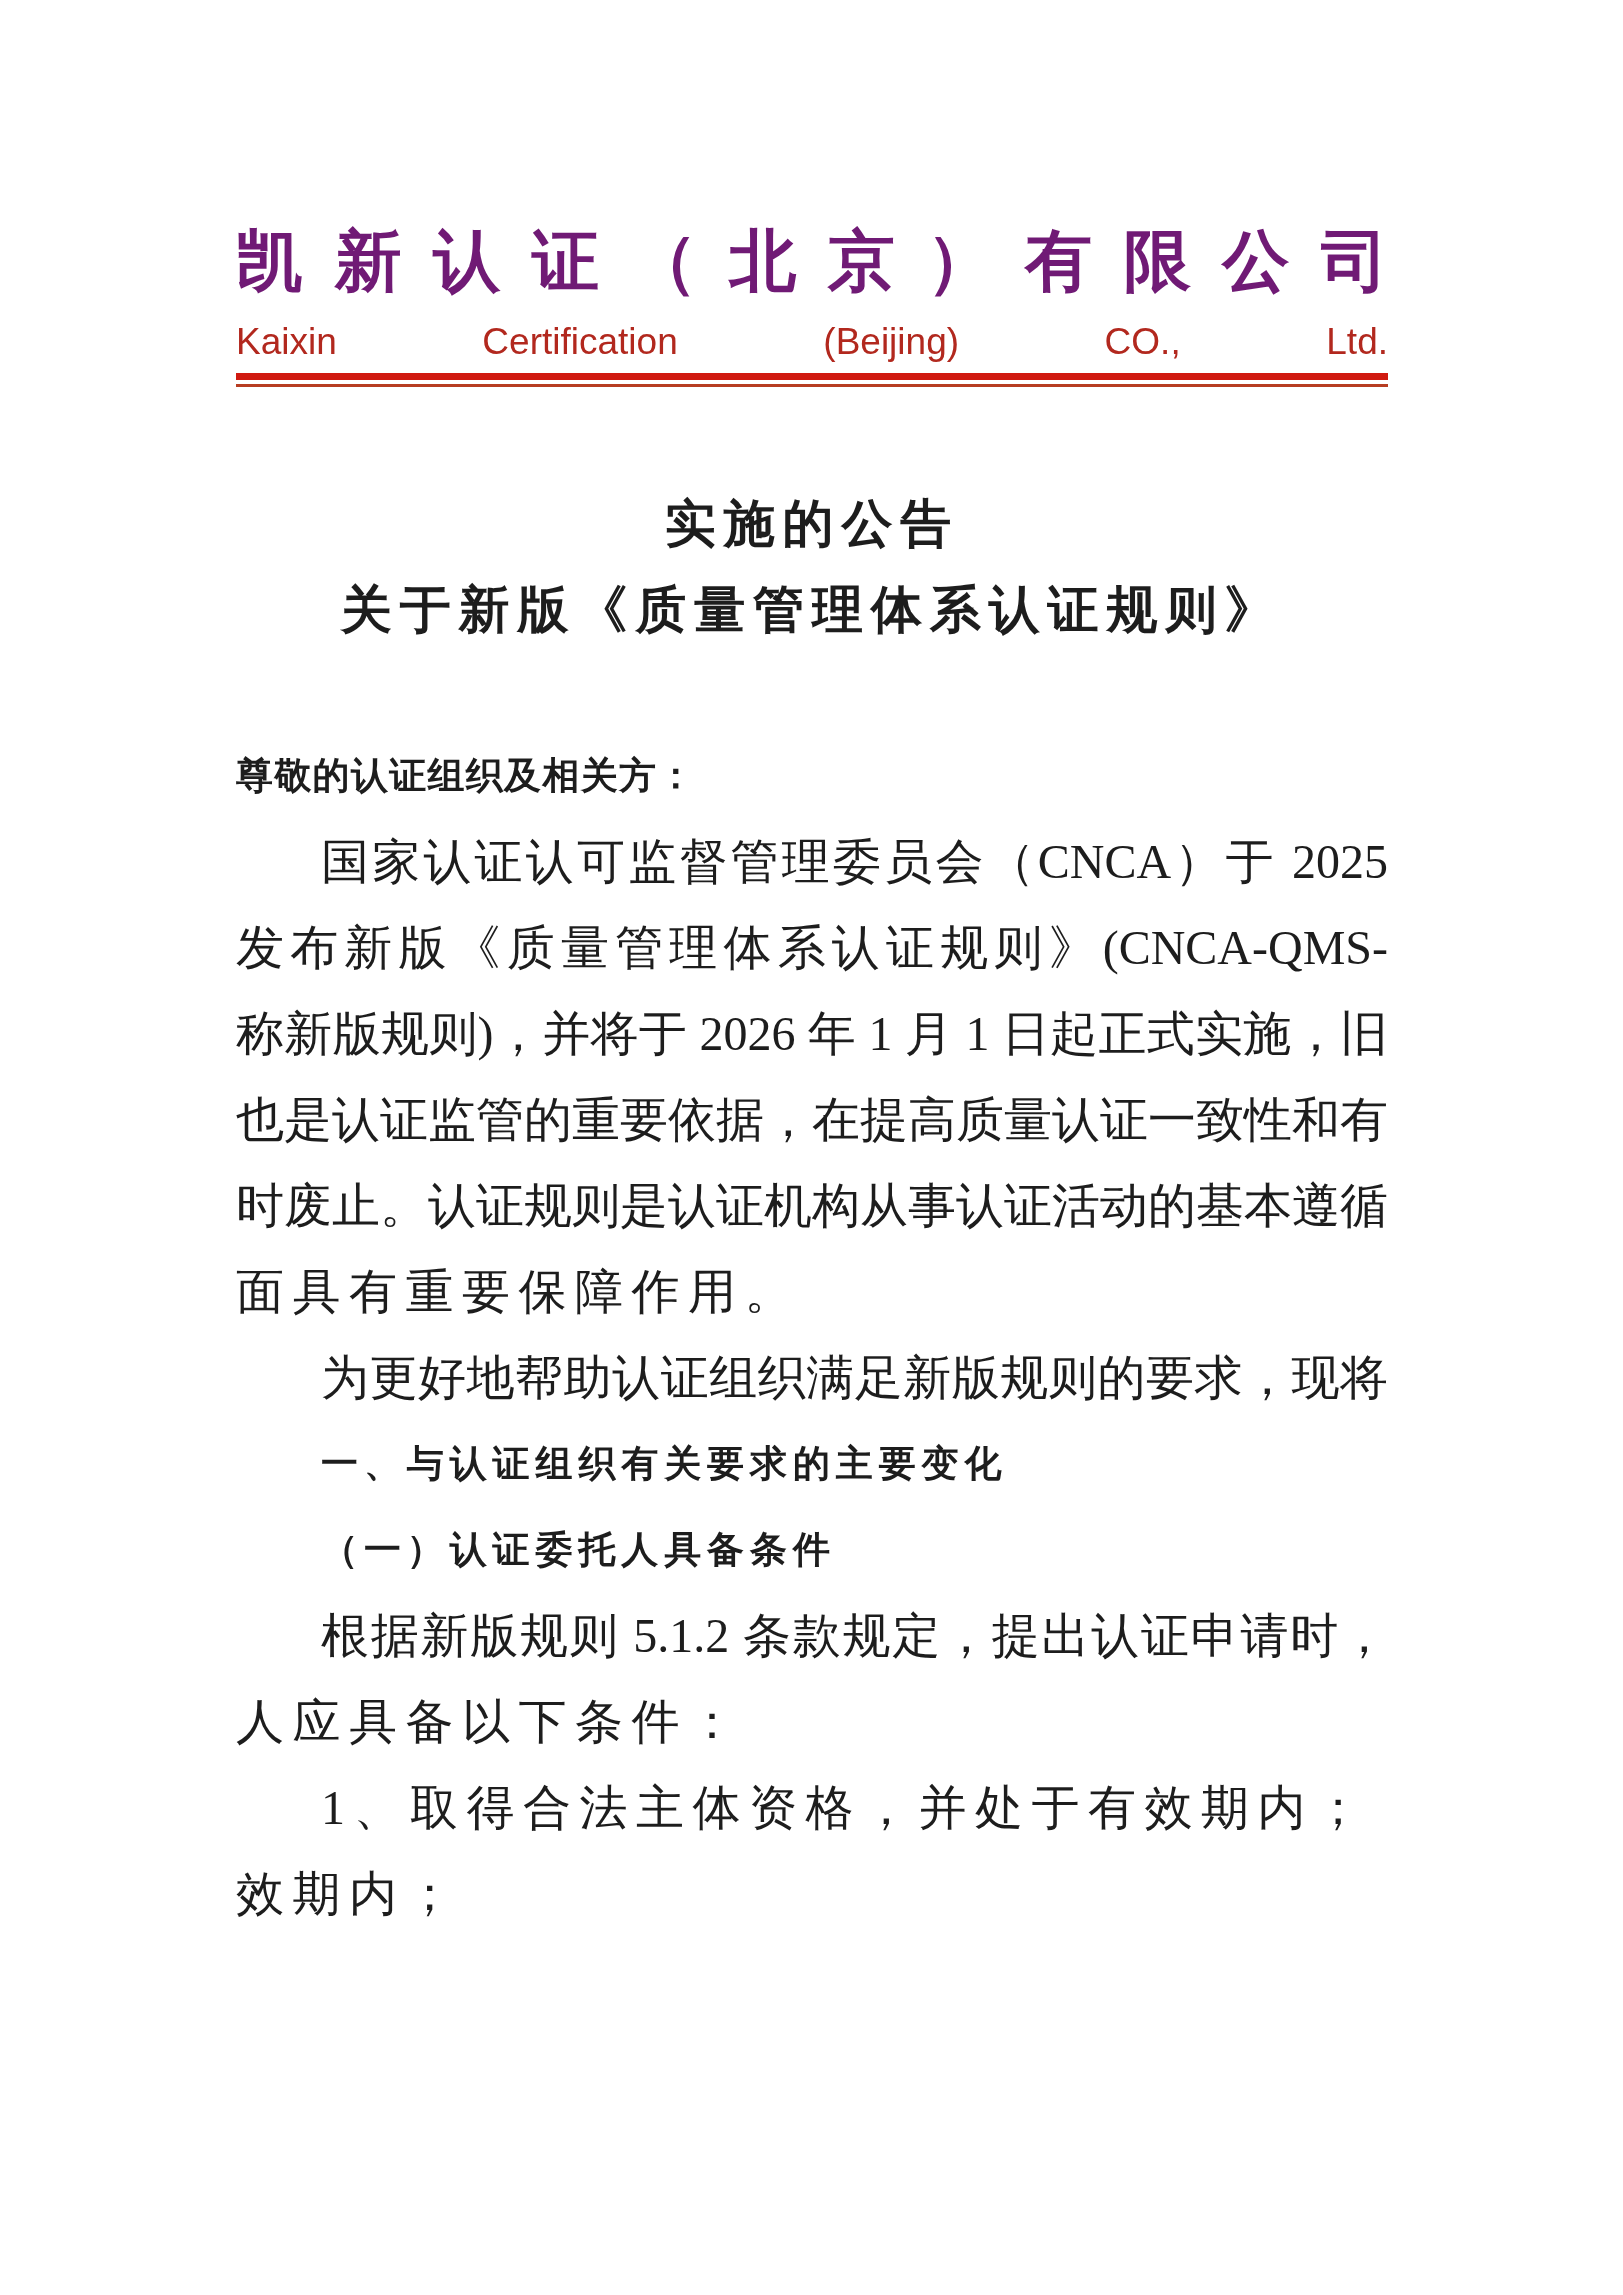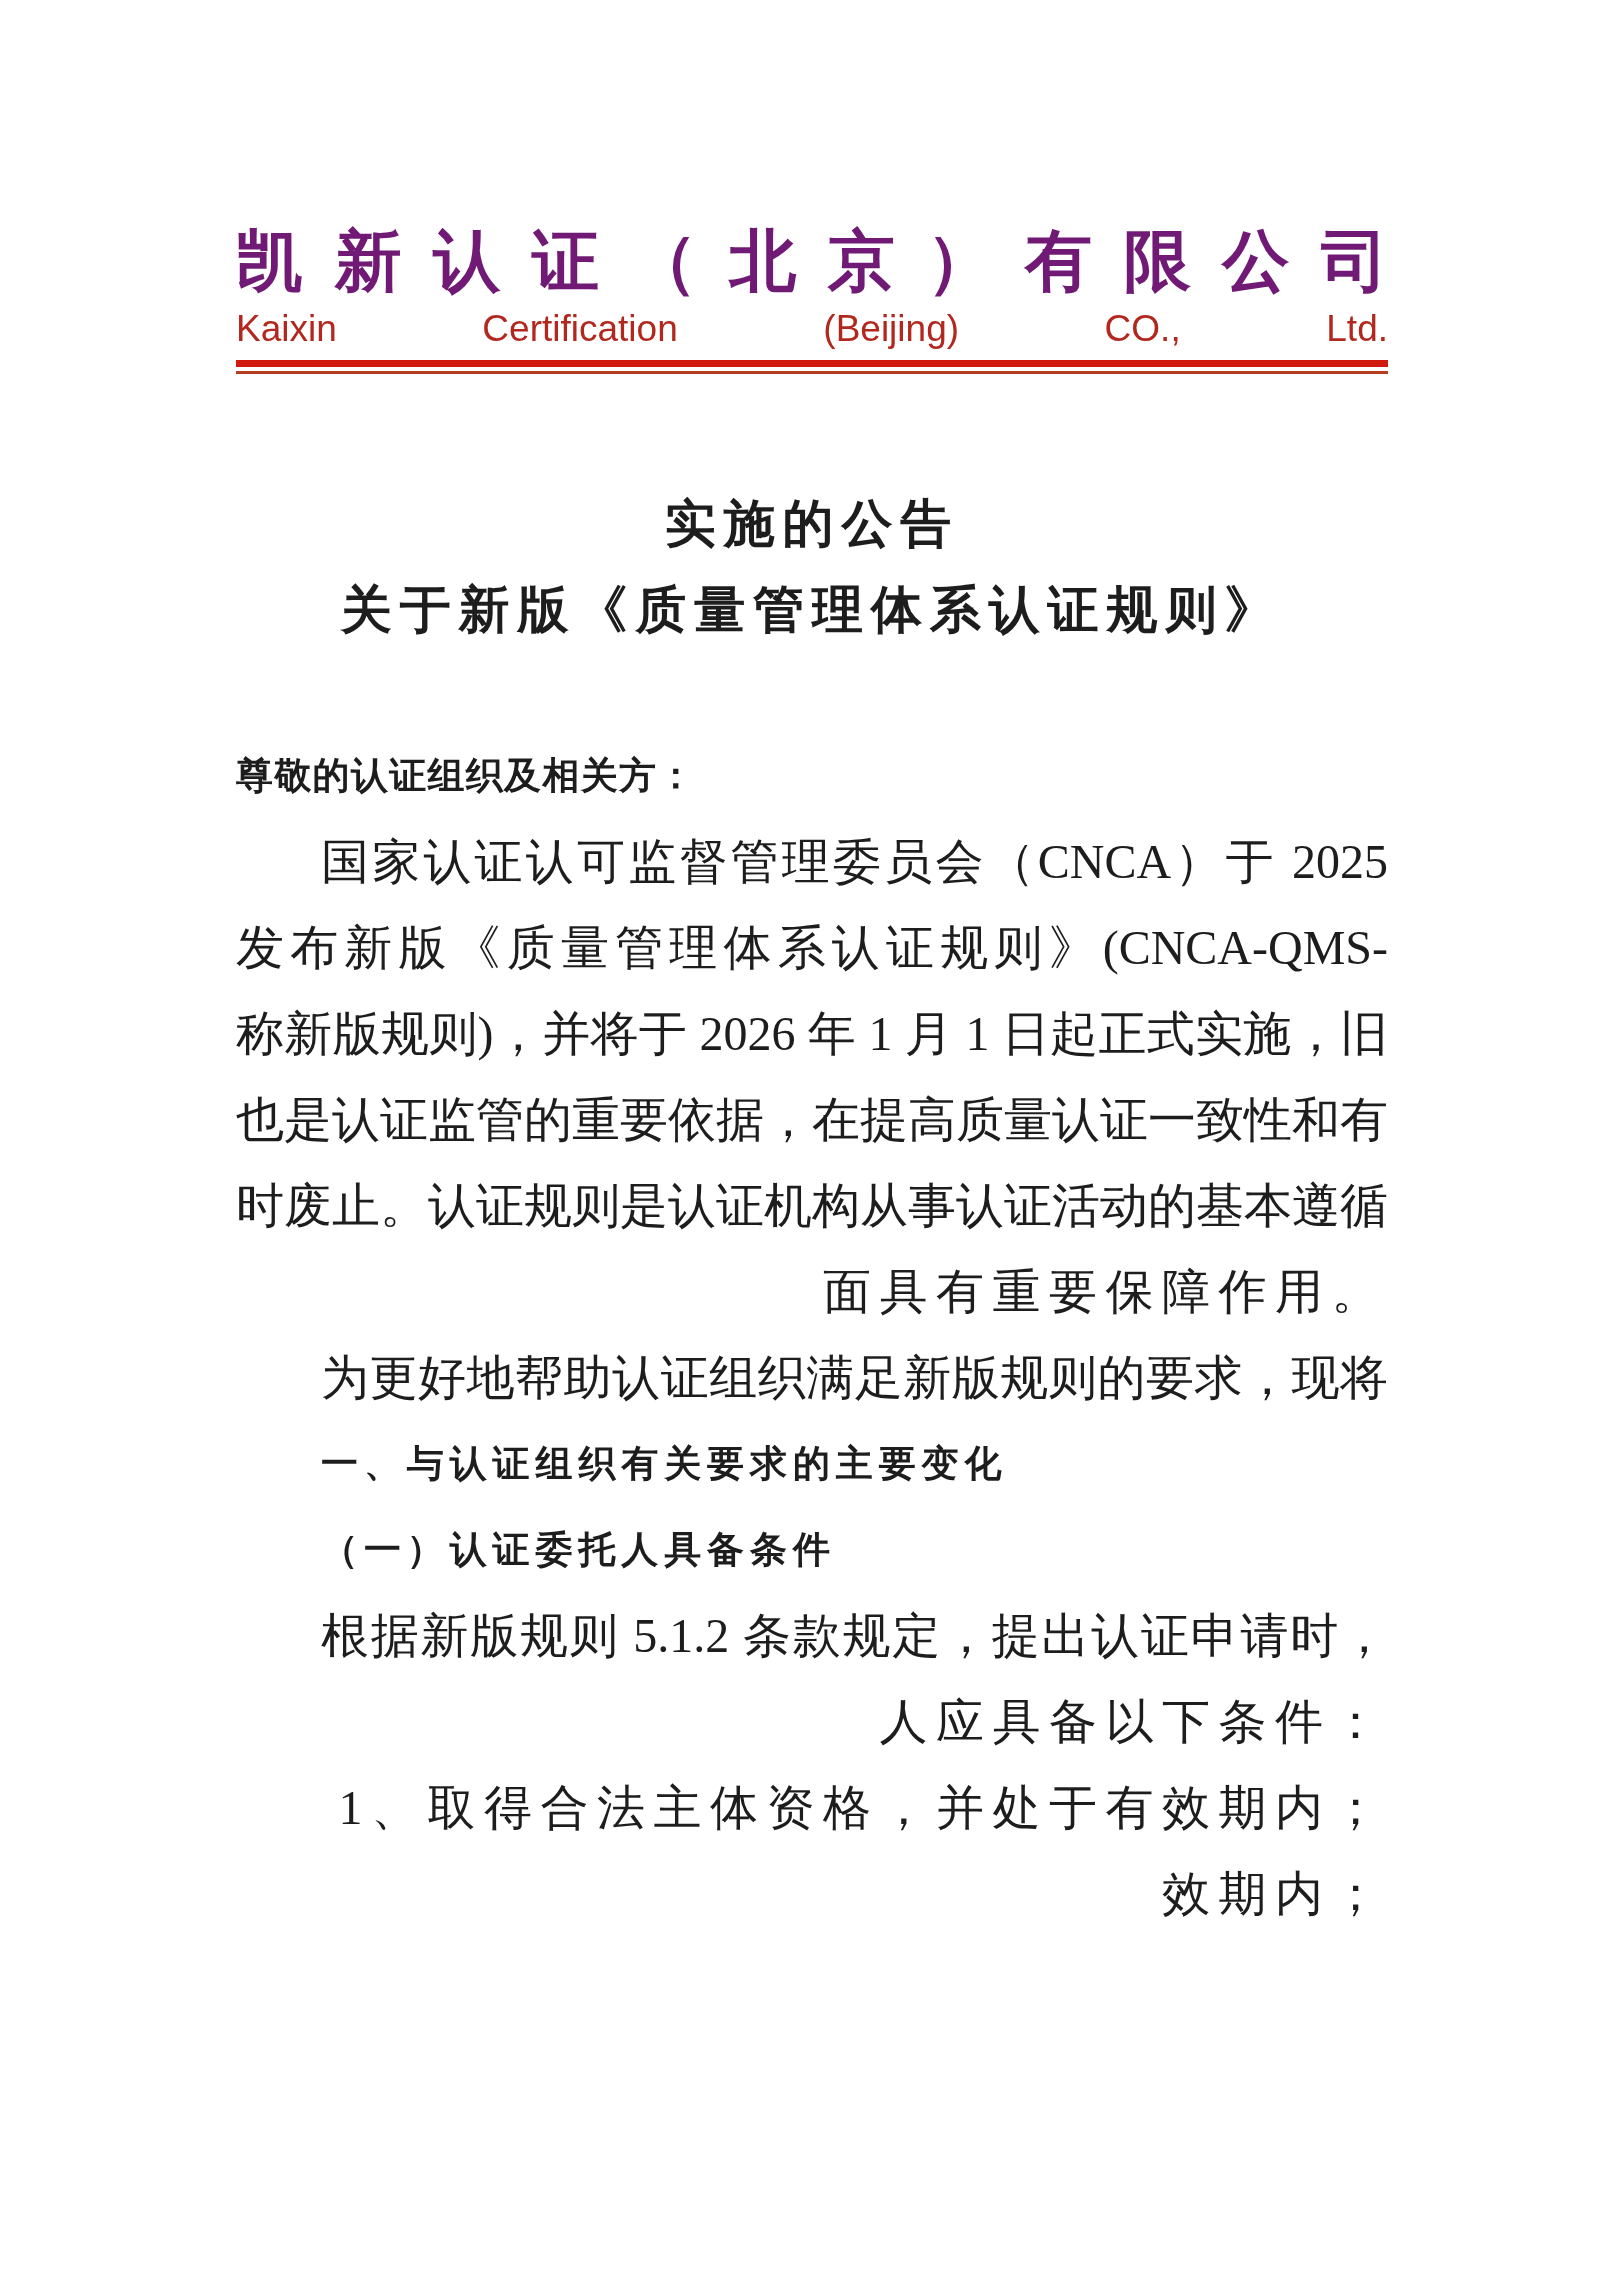--- a/index.html
+++ b/index.html
@@ -26,21 +26,21 @@
     color: #701a75;
     line-height: 85px;
     height: 85px;
     overflow: hidden;
     text-align: justify;
     text-align-last: justify;
     white-space: normal;
   }
   .company-cn::after { content: ""; display: inline-block; width: 100%; }
   .company-en {
-    margin-top: 1px;
+    margin-top: 14px;
     font-size: 37px;
     color: #b2281e;
     line-height: 48px;
     height: 48px;
     overflow: hidden;
     text-align: justify;
     text-align-last: justify;
     font-family: "Liberation Sans", sans-serif;
   }
   .company-en::after { content: ""; display: inline-block; width: 100%; }
@@ -78,21 +78,21 @@
     white-space: normal;
   }
   
   .j {
     text-align: justify;
     text-align-last: justify;
     overflow: hidden;
   }
   .j::after { content: ""; display: inline-block; width: 100%; }
   
-  .sp { letter-spacing: 8.5px; text-align: right; }
+  .sp { letter-spacing: 8.5px; }
   .ind { text-indent: 85px; }
   .bold {
     font-weight: bold;
     font-size: 37px;
     letter-spacing: 5.9px;
   }
   .sal {
     font-weight: bold;
     font-size: 37px;
     letter-spacing: 1.3px;

